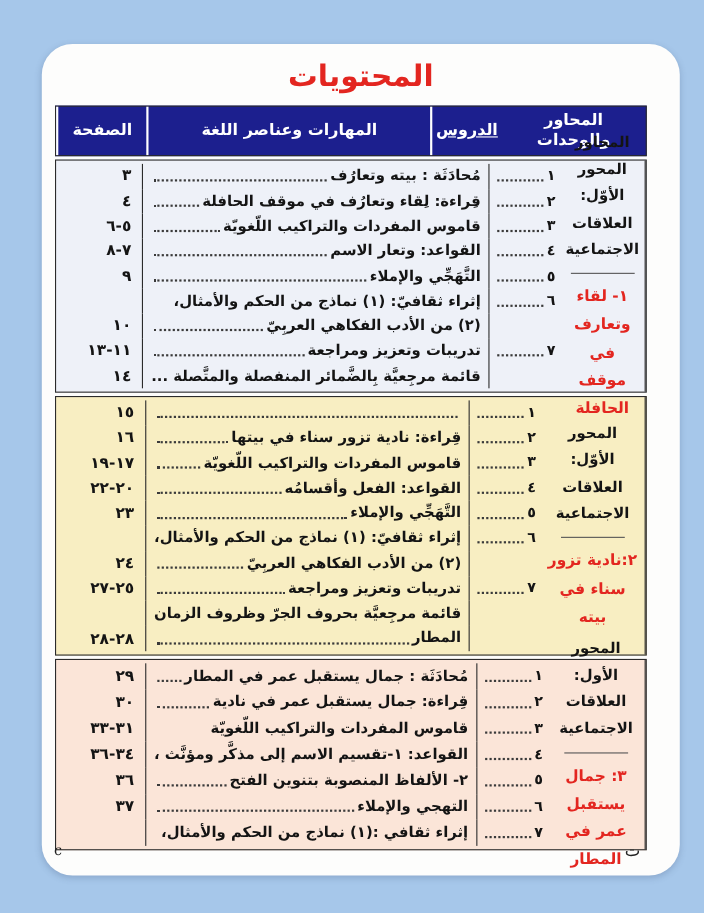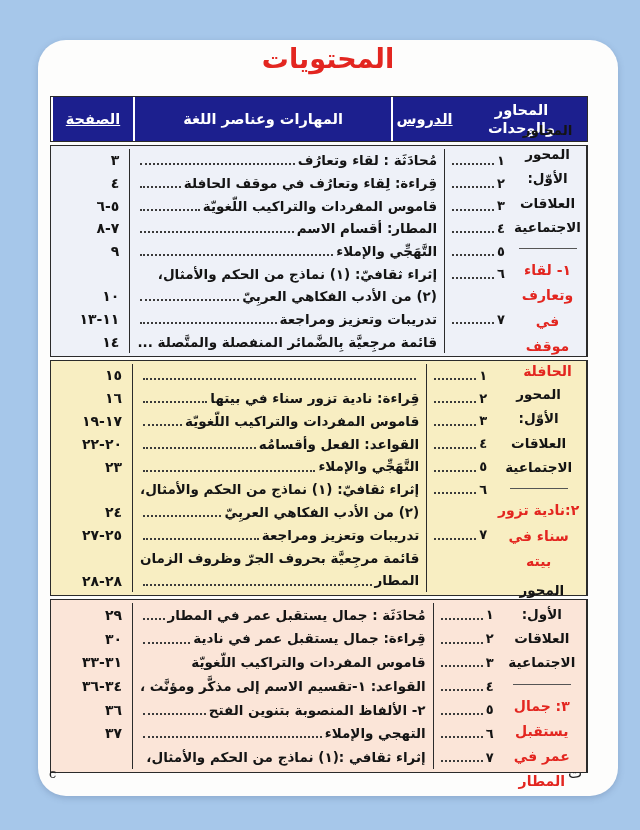--- a/index.html
+++ b/index.html
@@ -13,21 +13,21 @@
   .sheet {
     position: absolute;
     left: 38px; top: 40px;
     width: 580px; height: 756px;
     background: #fdfdfc;
     border-radius: 28px;
     box-shadow: 0 2px 6px rgba(60,80,120,.25);
   }
   .title {
     position: absolute;
-    top: 3px; left: 0; right: 0;
+    top: 14px; left: 0; right: 0;
     text-align: center;
     font-size: 27px;
     font-weight: bold;
     color: var(--red, #e32620);
   }
   .toc {
     position: absolute;
     top: 56px; left: 12px;
     width: 538px;
     direction: rtl;
@@ -46,21 +46,21 @@
     display: flex;
     align-items: center;
     justify-content: center;
     text-align: center;
     line-height: 1.25;
   }
   .th + .th { border-left: 2px solid #fff; }
   .th-units  { width: 131px; padding: 4px 26px; }
   .th-lessons{ width: 65px; text-decoration: underline; }
   .th-skills { flex: 1; }
-  .th-page   { width: 82px; text-decoration: underline; }
+  .th-page   { width: 82px; }
 
   .section {
     display: flex;
     border: 1.5px solid #2b2b2b;
     margin-bottom: 3px;
   }
   .sec-1 { height: 212px; }
   .sec-2 { height: 236px; }
   .sec-3 { height: 174px; }
 
@@ -157,21 +157,21 @@
             <div class="unit-divider"></div>
             <div class="unit-topic">١- لقاء وتعارف في موقف الحافلة</div>
           </div>
           <div class="rows">
             <div class="row">
               <div class="cell cell-lesson">
                 <span class="lnum">١</span>
                 <span class="leader"></span>
               </div>
               <div class="cell cell-skill">
-                <span class="stext">مُحادَثَة : لقاء وتعارُف</span>
+                <span class="stext">مُحادَثَة : بيته وتعارُف</span>
                 <span class="leader"></span>
               </div>
               <div class="cell cell-page">
                 <span class="pnum">٣</span>
               </div>
             </div>
             <div class="row">
               <div class="cell cell-lesson">
                 <span class="lnum">٢</span>
                 <span class="leader"></span>
@@ -196,21 +196,21 @@
               <div class="cell cell-page">
                 <span class="pnum">٥-٦</span>
               </div>
             </div>
             <div class="row">
               <div class="cell cell-lesson">
                 <span class="lnum">٤</span>
                 <span class="leader"></span>
               </div>
               <div class="cell cell-skill">
-                <span class="stext">المطار: أقسام الاسم</span>
+                <span class="stext">القواعد: وتعار الاسم</span>
                 <span class="leader"></span>
               </div>
               <div class="cell cell-page">
                 <span class="pnum">٧-٨</span>
               </div>
             </div>
             <div class="row">
               <div class="cell cell-lesson">
                 <span class="lnum">٥</span>
                 <span class="leader"></span>

